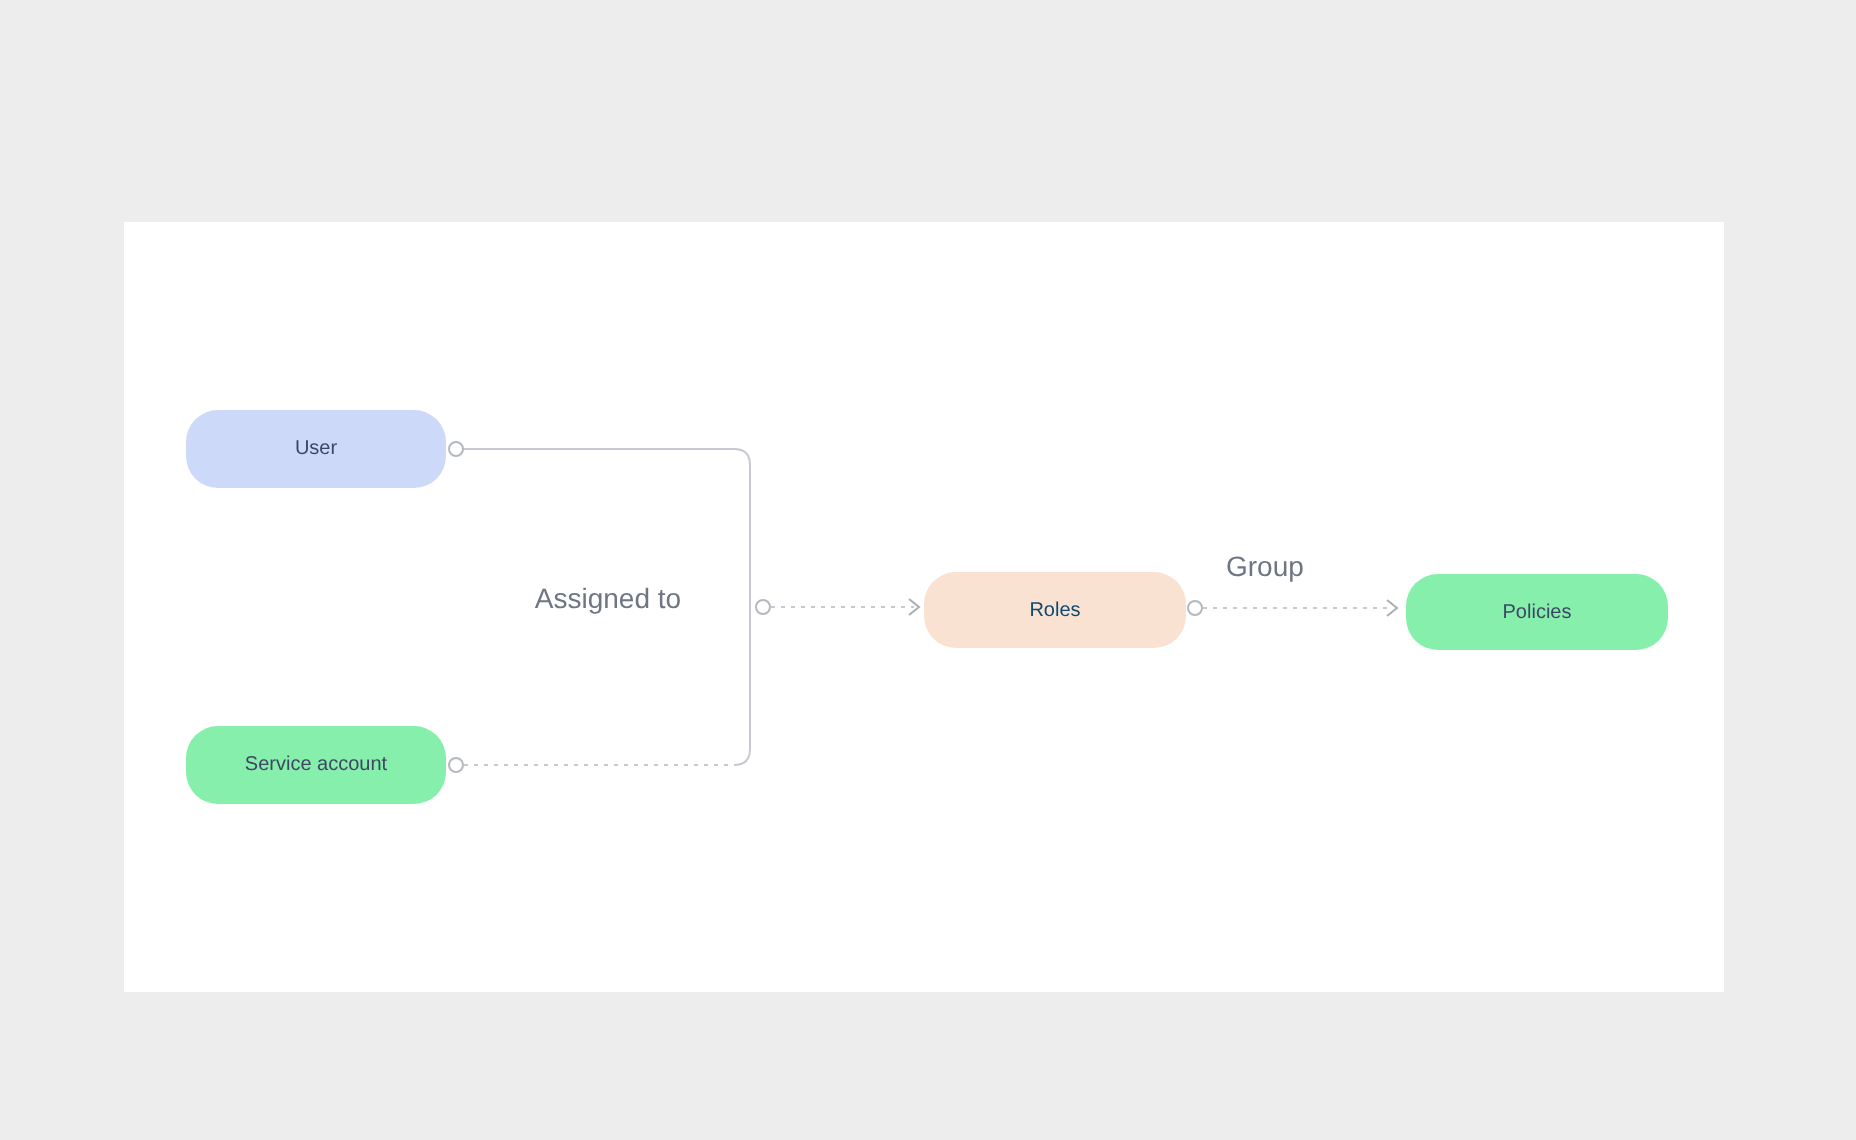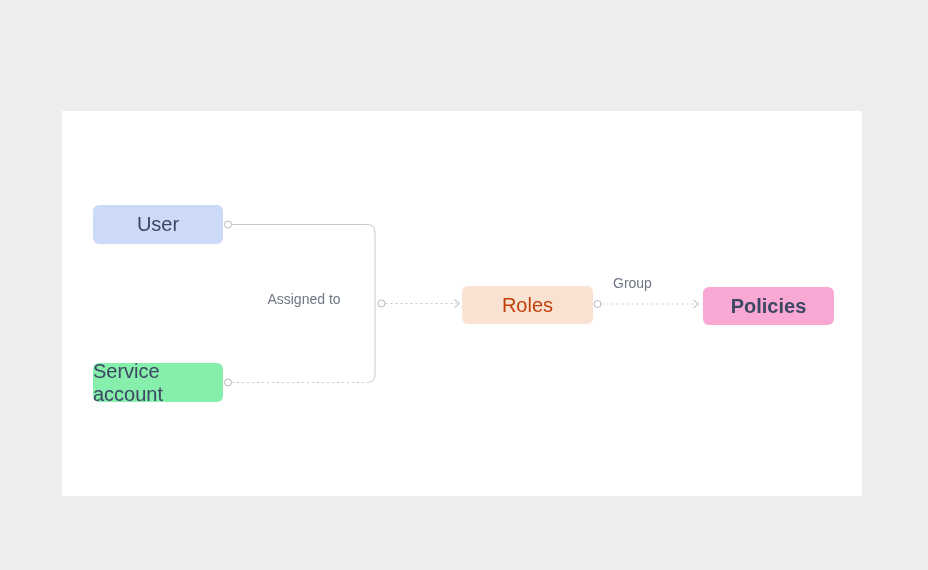--- a/index.html
+++ b/index.html
@@ -21,22 +21,22 @@
     width: 800px; height: 385px;
     background: #ffffff;
   }
   .edges { position: absolute; left: 0; top: 0; }
   .edges path { fill: none; stroke-width: 1; }
   .edges path.dashed { stroke-dasharray: 2 3; }
   .edges circle { stroke-width: 1; }
   .node {
     position: absolute;
     display: flex; align-items: center; justify-content: center;
-    border-radius: 6px;
-    font-size: 20px; font-weight: 500;
+    border-radius: 16px;
+    font-size: 10px; font-weight: 500;
   }
   .node-user      { left: 31px;  top: 94px;  width: 130px; height: 39px; }
   .node-service   { left: 31px;  top: 252px; width: 130px; height: 39px; }
   .node-roles     { left: 400px; top: 175px; width: 131px; height: 38px; }
   .node-policies  { left: 641px; top: 176px; width: 131px; height: 38px; }
   .edge-label { position: absolute; font-size: 14px; line-height: 18px; }
   .label-assigned { left: 186px; top: 179px; width: 112px; text-align: center; }
   .label-group    { left: 551px; top: 163px; width: 65px;  text-align: left; }
 </style>
 </head>
@@ -67,24 +67,24 @@
 
     <div class="node node-user" style="background-color: rgb(205, 217, 249);">
       <span style="color: rgb(61, 71, 99);">User</span>
     </div>
 
     <div class="node node-service" style="background-color: #86efac;">
       <span style="color: rgb(61, 71, 99);">Service account</span>
     </div>
 
     <div class="node node-roles" style="background-color: rgb(249, 226, 210);">
-      <span style="color: #c2410c;">Roles</span>
+      <span style="color: #0c4a6e;">Roles</span>
     </div>
 
-    <div class="node node-policies" style="background-color: #f9a8d4; font-weight: bold;">
+    <div class="node node-policies" style="background-color: #86efac;">
       <span style="color: rgb(61, 71, 99);">Policies</span>
     </div>
 
     <div class="edge-label label-assigned" style="color: rgb(110, 118, 132);">Assigned to</div>
 
     <div class="edge-label label-group" style="color: rgb(110, 118, 132);">Group</div>
 
   </div>
 </div>
 

